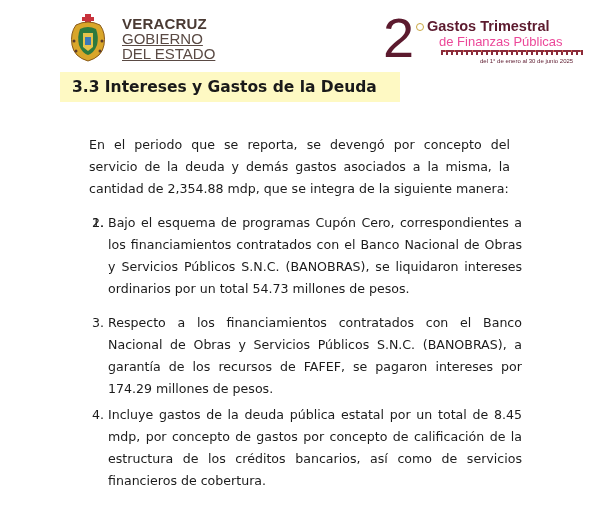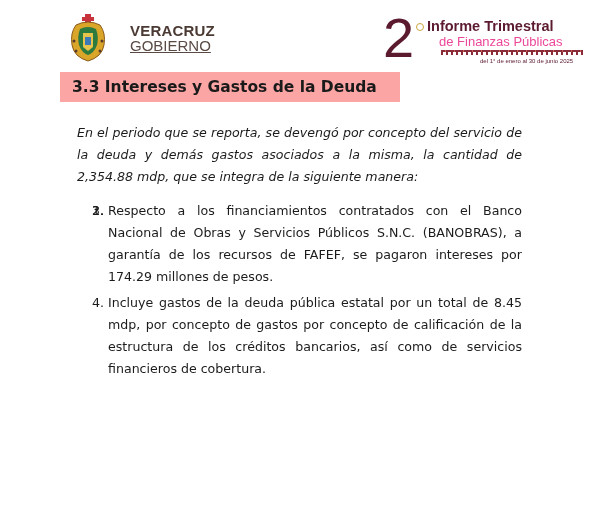--- a/index.html
+++ b/index.html
@@ -3,41 +3,41 @@
   <meta charset="utf-8">
   <style>
     html, body { margin: 0; padding: 0; }
     body {
       width: 600px; height: 510px; background: #ffffff; position: relative; overflow: hidden;
       font-family: "DejaVu Sans", sans-serif; color: #1c1c1c;
     }
     .header { position: absolute; left: 0; top: 0; width: 600px; height: 70px; }
     .logo-left { position: absolute; left: 68px; top: 13px; display: flex; align-items: center; }
     .crest { width: 40px; height: 50px; position: relative; }
-    .gov-text { margin-left: 22px; font-family: "Liberation Sans", sans-serif; line-height: 15px; }
+    .gov-text { margin-left: 14px; font-family: "Liberation Sans", sans-serif; line-height: 15px; }
     .gov-text .l1 { font-weight: bold; color: #4a3a33; font-size: 15px; letter-spacing: 0.2px; }
     .gov-text .l2, .gov-text .l3 { color: #5a4a44; font-size: 15px; text-decoration: underline; }
 
     .logo-right { position: absolute; left: 383px; top: 14px; width: 215px; height: 56px; }
     .big2 { position: absolute; left: 0; top: -6px; font-family: "Liberation Sans", sans-serif; font-size: 56px; color: #5c1a2e; line-height: 60px; font-weight: normal; }
     .dot { position: absolute; left: 33px; top: 9px; width: 6px; height: 6px; border: 1.5px solid #c9a640; border-radius: 50%; }
     .inf-title { position: absolute; left: 44px; top: 4px; font-family: "Liberation Sans", sans-serif; font-weight: bold; font-size: 14.5px; color: #5c1a2e; white-space: nowrap; }
     .inf-sub { position: absolute; left: 56px; top: 20px; font-family: "Liberation Sans", sans-serif; font-size: 13px; color: #ec4899; white-space: nowrap; }
     .pattern { position: absolute; left: 58px; top: 36px; width: 142px; height: 4px;
       background: repeating-linear-gradient(90deg, #8a2b3a 0 4px, #c85a4a 4px 5px, #8a2b3a 5px 9px);
       clip-path: polygon(0 0,100% 0,100% 50%,0 50%); }
     .pattern2 { position: absolute; left: 58px; top: 38px; width: 142px; height: 3px;
       background: repeating-linear-gradient(90deg, #8a2b3a 0 2px, transparent 2px 5px); }
     .inf-date { position: absolute; left: 97px; top: 44px; font-family: "Liberation Sans", sans-serif; font-size: 6px; color: #5c1a2e; white-space: nowrap; }
 
-    .section-bar { position: absolute; left: 60px; top: 72px; width: 340px; height: 30px; background: #fca5a5; }
+    .section-bar { position: absolute; left: 60px; top: 72px; width: 340px; height: 30px; background: #fef9c3; }
     .section-title { position: absolute; left: 12px; top: 6px; font-family: "DejaVu Sans", sans-serif; font-weight: bold; font-size: 15.5px; color: #1a1a1a; white-space: nowrap; }
 
     .body { position: absolute; left: 77px; top: 122px; width: 445px; font-size: 12.6px; line-height: 22px; }
-    .para { text-align: justify; margin: 0; font-style: italic; }
+    .para { text-align: justify; margin: 12px; }
     ol { margin: 12px 0 0 0; padding: 0; list-style: none; }
     ol li { position: relative; padding-left: 28px; margin-left: 3px; text-align: justify; margin-bottom: 6px; }
     ol li .num { position: absolute; left: 12px; top: 0; }
     ol li.tight { margin-bottom: 0; }
   </style>
 </head>
 <body>
 
 <div class="header">
   <div class="logo-left">
@@ -51,46 +51,48 @@
         <rect x="17" y="24" width="6" height="8" fill="#3a78b8"></rect>
         <circle cx="6" cy="28" r="1.5" fill="#5a3a2a"></circle>
         <circle cx="34" cy="28" r="1.5" fill="#5a3a2a"></circle>
         <circle cx="8" cy="38" r="1.5" fill="#5a3a2a"></circle>
         <circle cx="32" cy="38" r="1.5" fill="#5a3a2a"></circle>
       </svg>
     </div>
     <div class="gov-text">
       <div class="l1">VERACRUZ</div>
       <div class="l2">GOBIERNO</div>
+      <div class="l3">DEL ESTADO</div>
     </div>
   </div>
 
   <div class="logo-right">
     <div class="big2">2</div>
     <div class="dot"></div>
-    <div class="inf-title">Informe Trimestral</div>
+    <div class="inf-title">Gastos Trimestral</div>
     <div class="inf-sub">de Finanzas Públicas</div>
     <div class="pattern"></div>
     <div class="pattern2"></div>
     <div class="inf-date">del 1° de enero al 30 de junio 2025</div>
   </div>
 </div>
 
 <div class="section-bar">
   <div class="section-title">3.3 Intereses y Gastos de la Deuda</div>
 </div>
 
 <div class="body">
   <p class="para">En el periodo que se reporta, se devengó por concepto del servicio de la deuda y demás gastos asociados a la misma, la cantidad de 2,354.88 mdp, que se integra de la siguiente manera:</p>
   <ol>
     <li>
       <span class="num">1.</span>
     </li>
     <li style="margin-bottom:12px;">
       <span class="num">2.</span>
+      <span>Bajo el esquema de programas Cupón Cero, correspondientes a los financiamientos contratados con el Banco Nacional de Obras y Servicios Públicos S.N.C. (BANOBRAS), se liquidaron intereses ordinarios por un total 54.73 millones de pesos.</span>
     </li>
     <li style="margin-bottom:4px;">
       <span class="num">3.</span>
       <span>Respecto a los financiamientos contratados con el Banco Nacional de Obras y Servicios Públicos S.N.C. (BANOBRAS), a garantía de los recursos de FAFEF, se pagaron intereses por 174.29 millones de pesos.</span>
     </li>
     <li class="tight">
       <span class="num">4.</span>
       <span>Incluye gastos de la deuda pública estatal por un total de 8.45 mdp, por concepto de gastos por concepto de calificación de la estructura de los créditos bancarios, así como de servicios financieros de cobertura.</span>
     </li>
   </ol>

